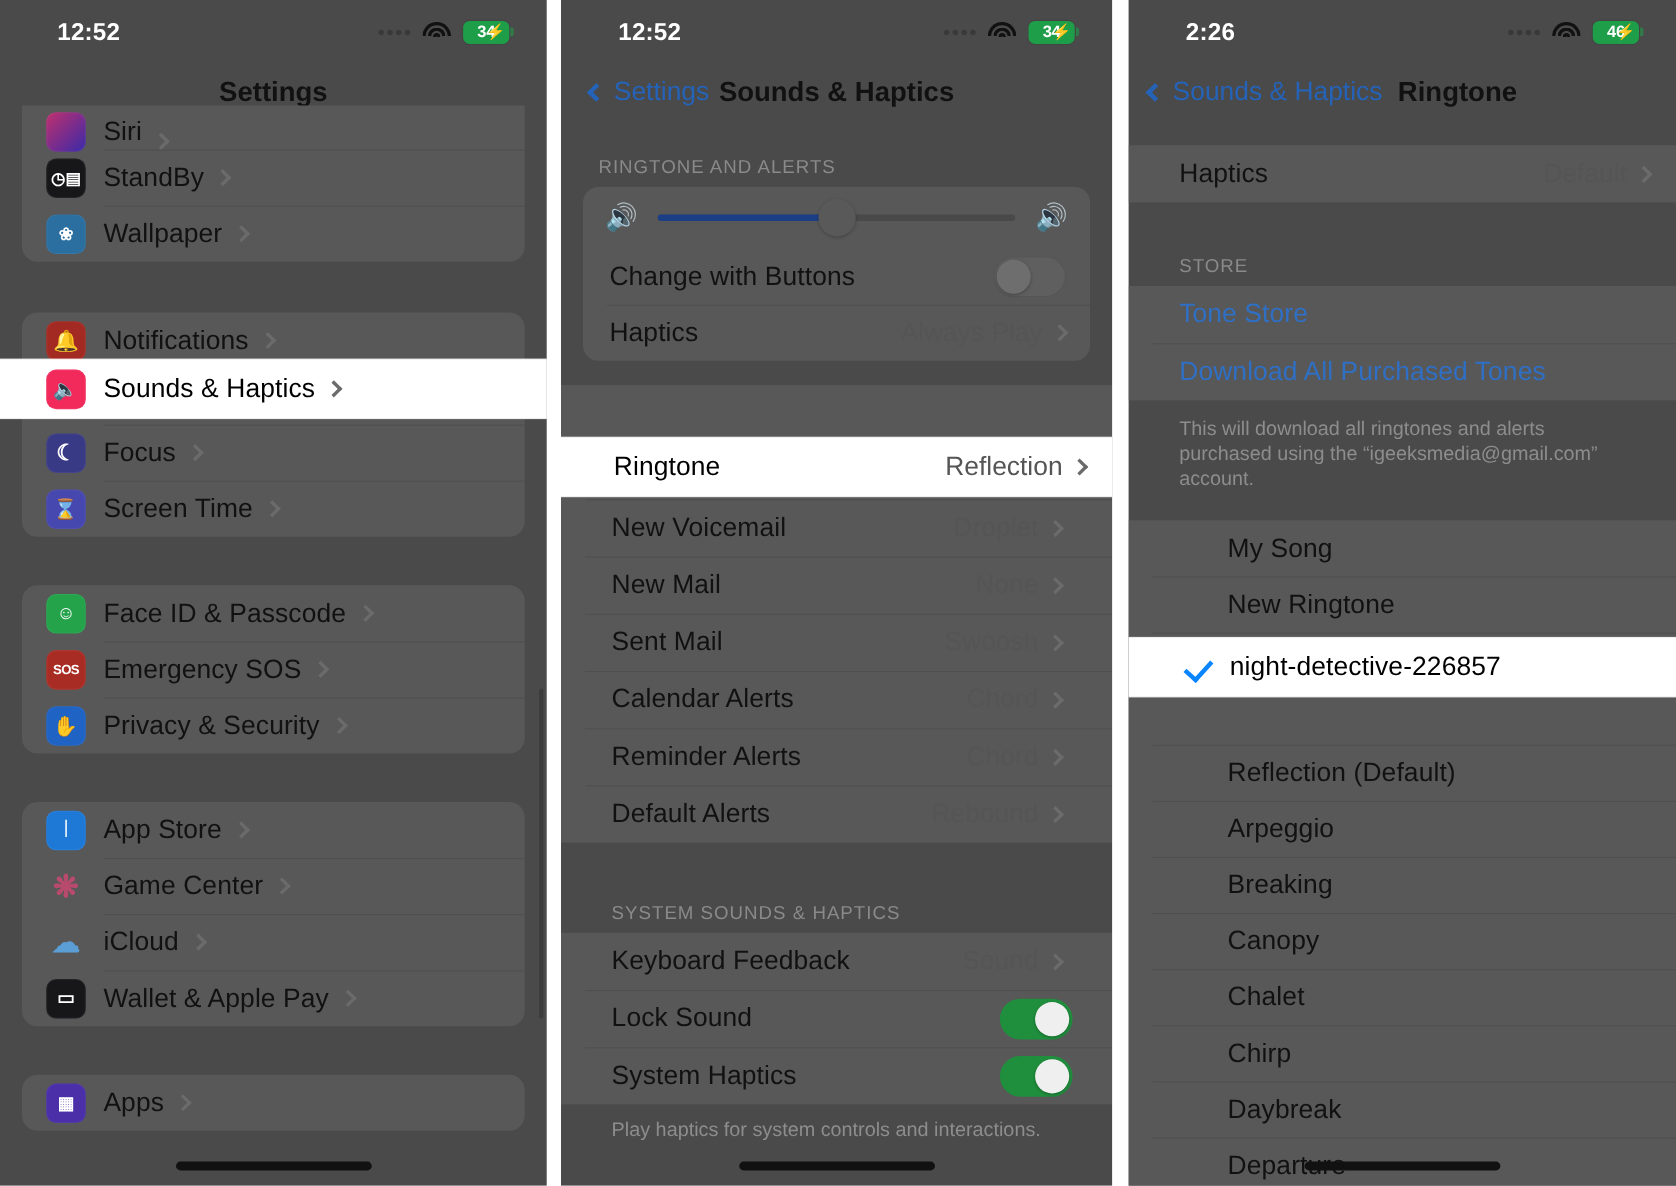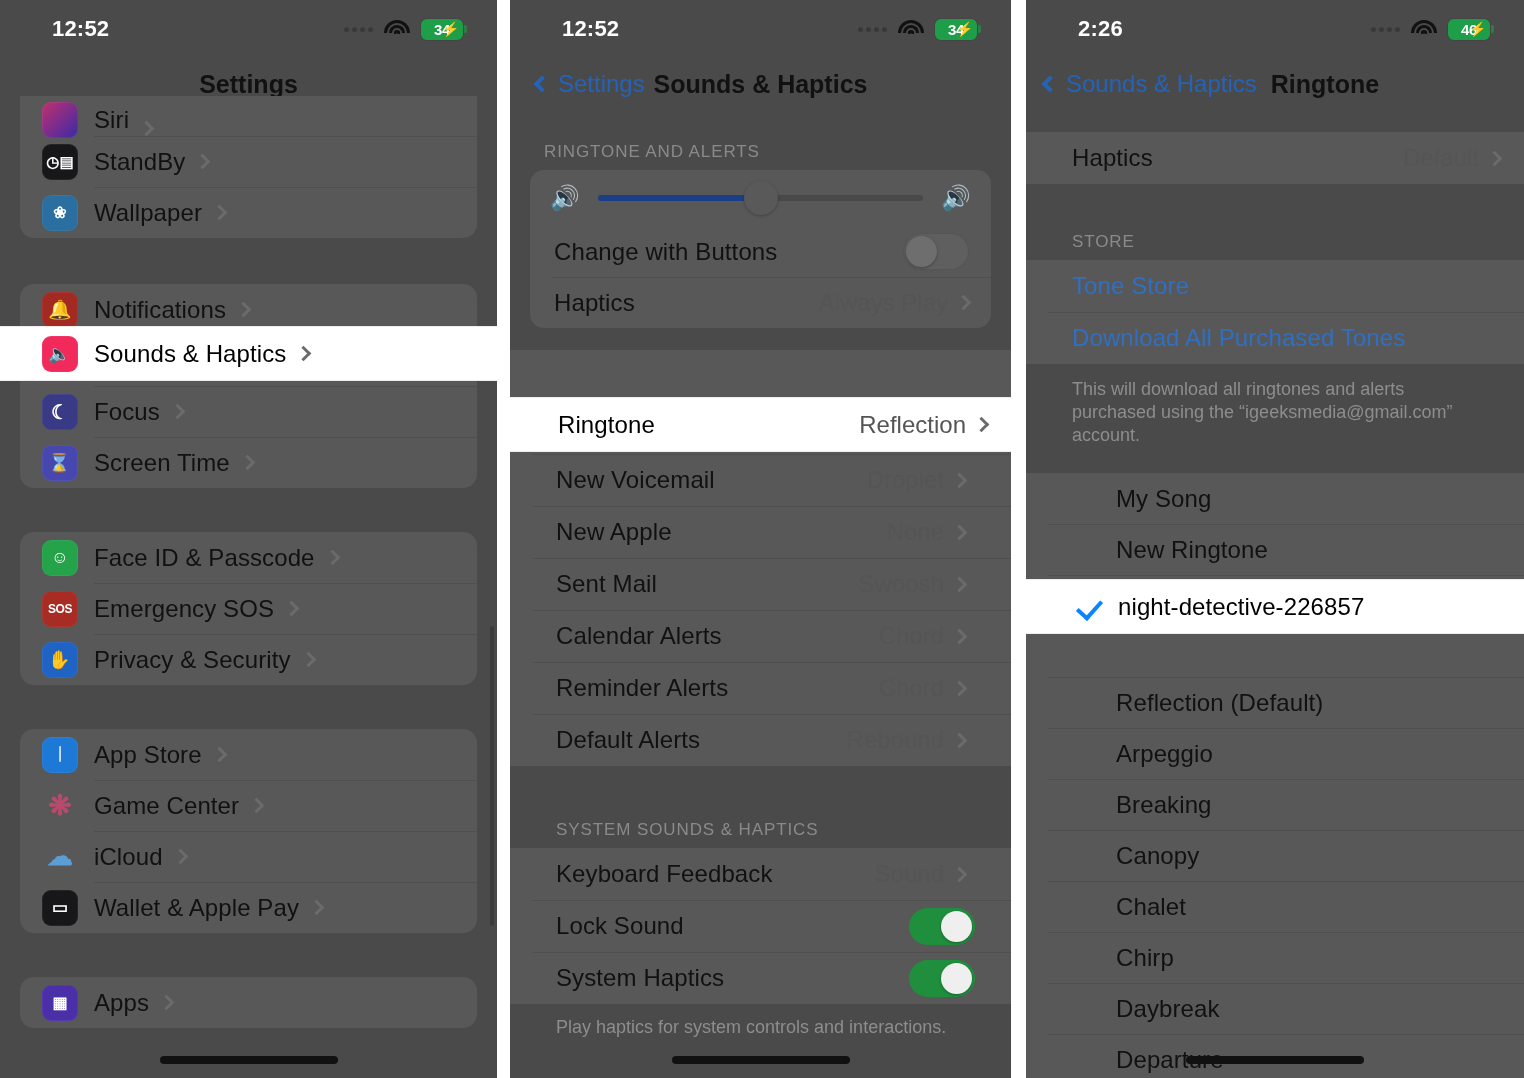--- a/index.html
+++ b/index.html
@@ -418,21 +418,21 @@
             <span class="row-label">Text Tone</span>
             <span class="row-value">Note</span>
             <span class="chev" style="margin-right:24px;"></span>
           </div>
           <div class="row noicon" style="padding-left:46px; height:52px;">
             <span class="row-label">New Voicemail</span>
             <span class="row-value">Droplet</span>
             <span class="chev" style="margin-right:24px;"></span>
           </div>
           <div class="row noicon" style="padding-left:46px; height:52px;">
-            <span class="row-label">New Apple</span>
+            <span class="row-label">New Mail</span>
             <span class="row-value">None</span>
             <span class="chev" style="margin-right:24px;"></span>
           </div>
           <div class="row noicon" style="padding-left:46px; height:52px;">
             <span class="row-label">Sent Mail</span>
             <span class="row-value">Swoosh</span>
             <span class="chev" style="margin-right:24px;"></span>
           </div>
           <div class="row noicon" style="padding-left:46px; height:52px;">
             <span class="row-label">Calendar Alerts</span>

